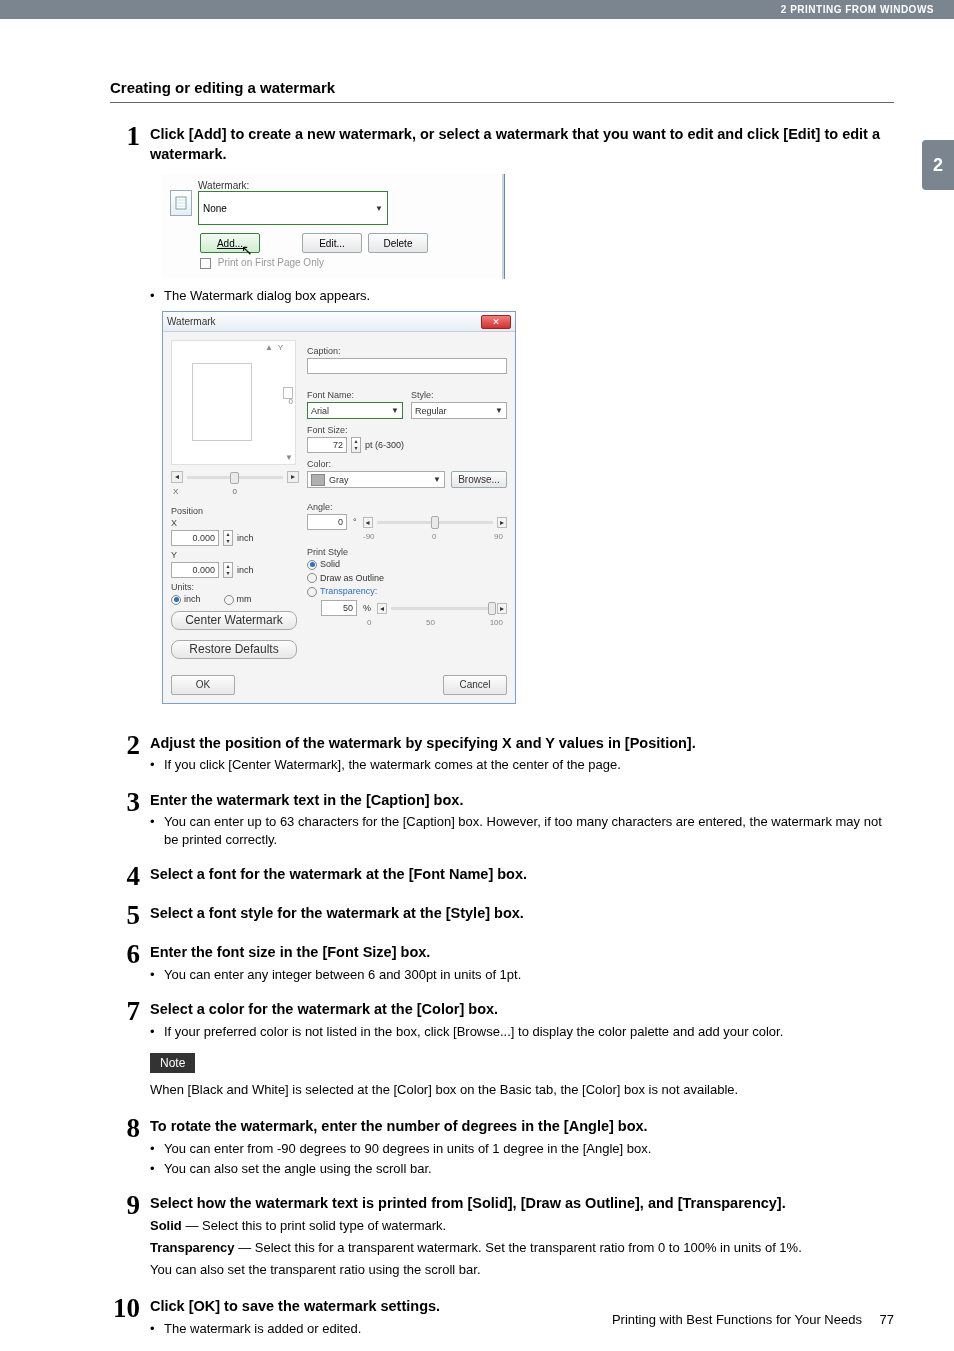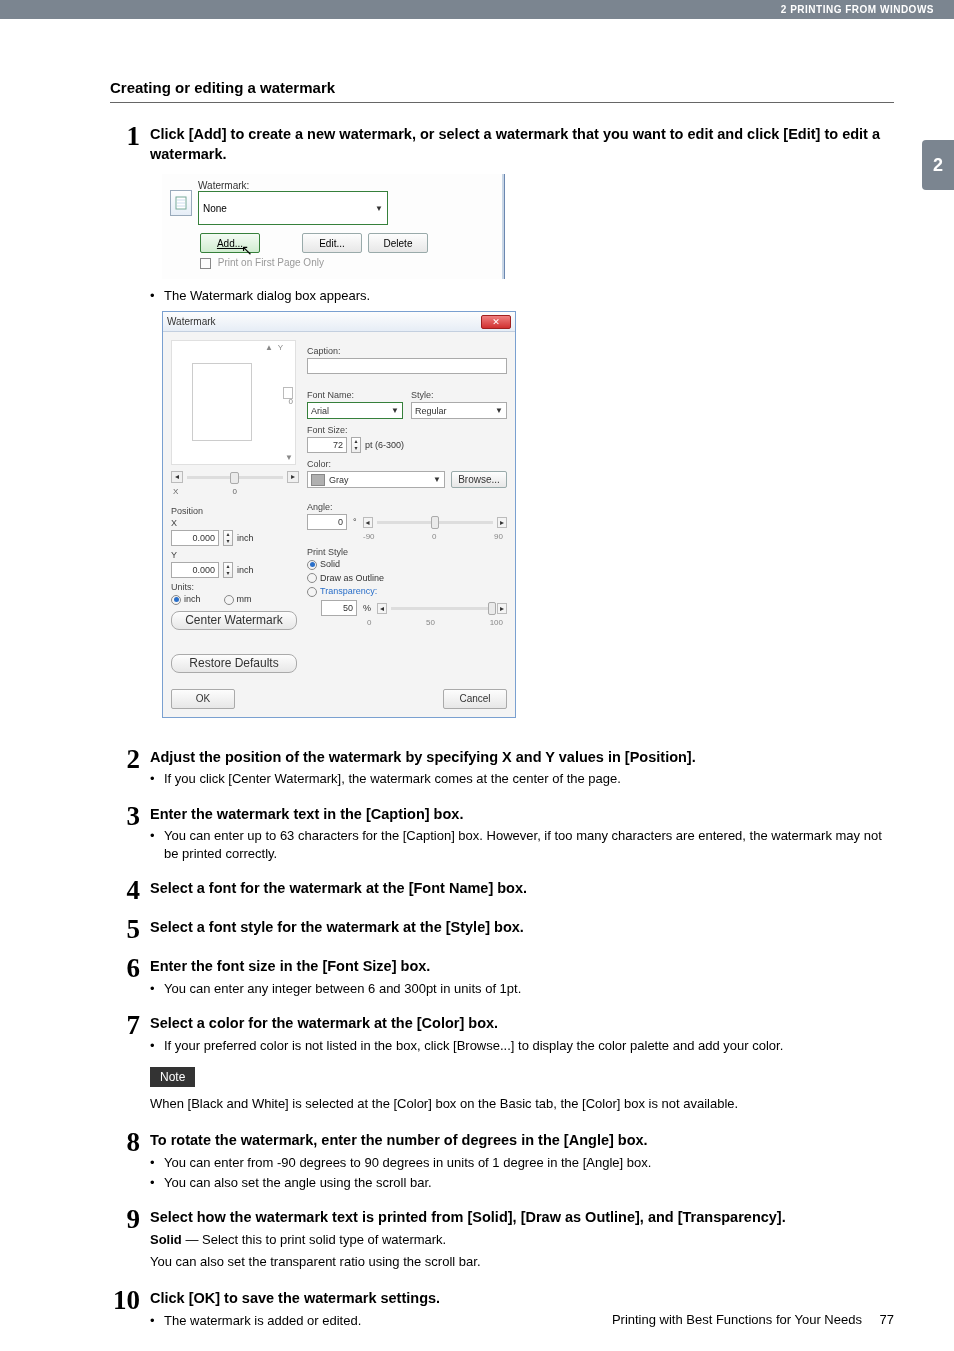--- a/index.html
+++ b/index.html
@@ -320,21 +320,21 @@
                 </div>
               <span>inch</span>
             </div>
             <div class="group-heading">Units:</div>
             <div>
               <span class="radio checked"></span><span>inch</span>
               <span style="display:inline-block; width:18px;"></span>
               <span class="radio"></span><span>mm</span>
             </div>
             <div class="wide-btn">Center Watermark</div>
-            <div class="wide-btn" style="margin-top:24px;">Restore Defaults</div>
+            <div class="wide-btn" style="margin-top:10px;">Restore Defaults</div>
           </div>
 
           <div class="dlg-right">
             <div class="field-lbl">Caption:</div>
             <div class="textfield"></div>
 
             <div class="two-col" style="margin-top:10px;">
               <div>
                 <div class="field-lbl">Font Name:</div>
                 <div class="dd2 green">
@@ -496,20 +496,21 @@
           <div>You can also set the angle using the scroll bar.</div>
         </div>
     </div>
   </div>
 
   <div class="step">
     <div class="step-num">9</div>
     <div class="step-body">
       <div class="step-heading">Select how the watermark text is printed from [Solid], [Draw as Outline], and [Transparency].</div>
       <div class="plain-line"><span class="bold">Solid</span><span> — Select this to print solid type of watermark.</span></div>
+      <div class="plain-line"><span class="bold">Transparency</span><span> — Select this for a transparent watermark.  Set the transparent ratio from 0 to 100% in units of 1%.</span></div>
       <div class="plain-line">You can also set the transparent ratio using the scroll bar.</div>
     </div>
   </div>
 
   <div class="step">
     <div class="step-num">10</div>
     <div class="step-body">
       <div class="step-heading">Click [OK] to save the watermark settings.</div>
       <div class="bullet-line">
           <div class="bullet-dot">•</div>

